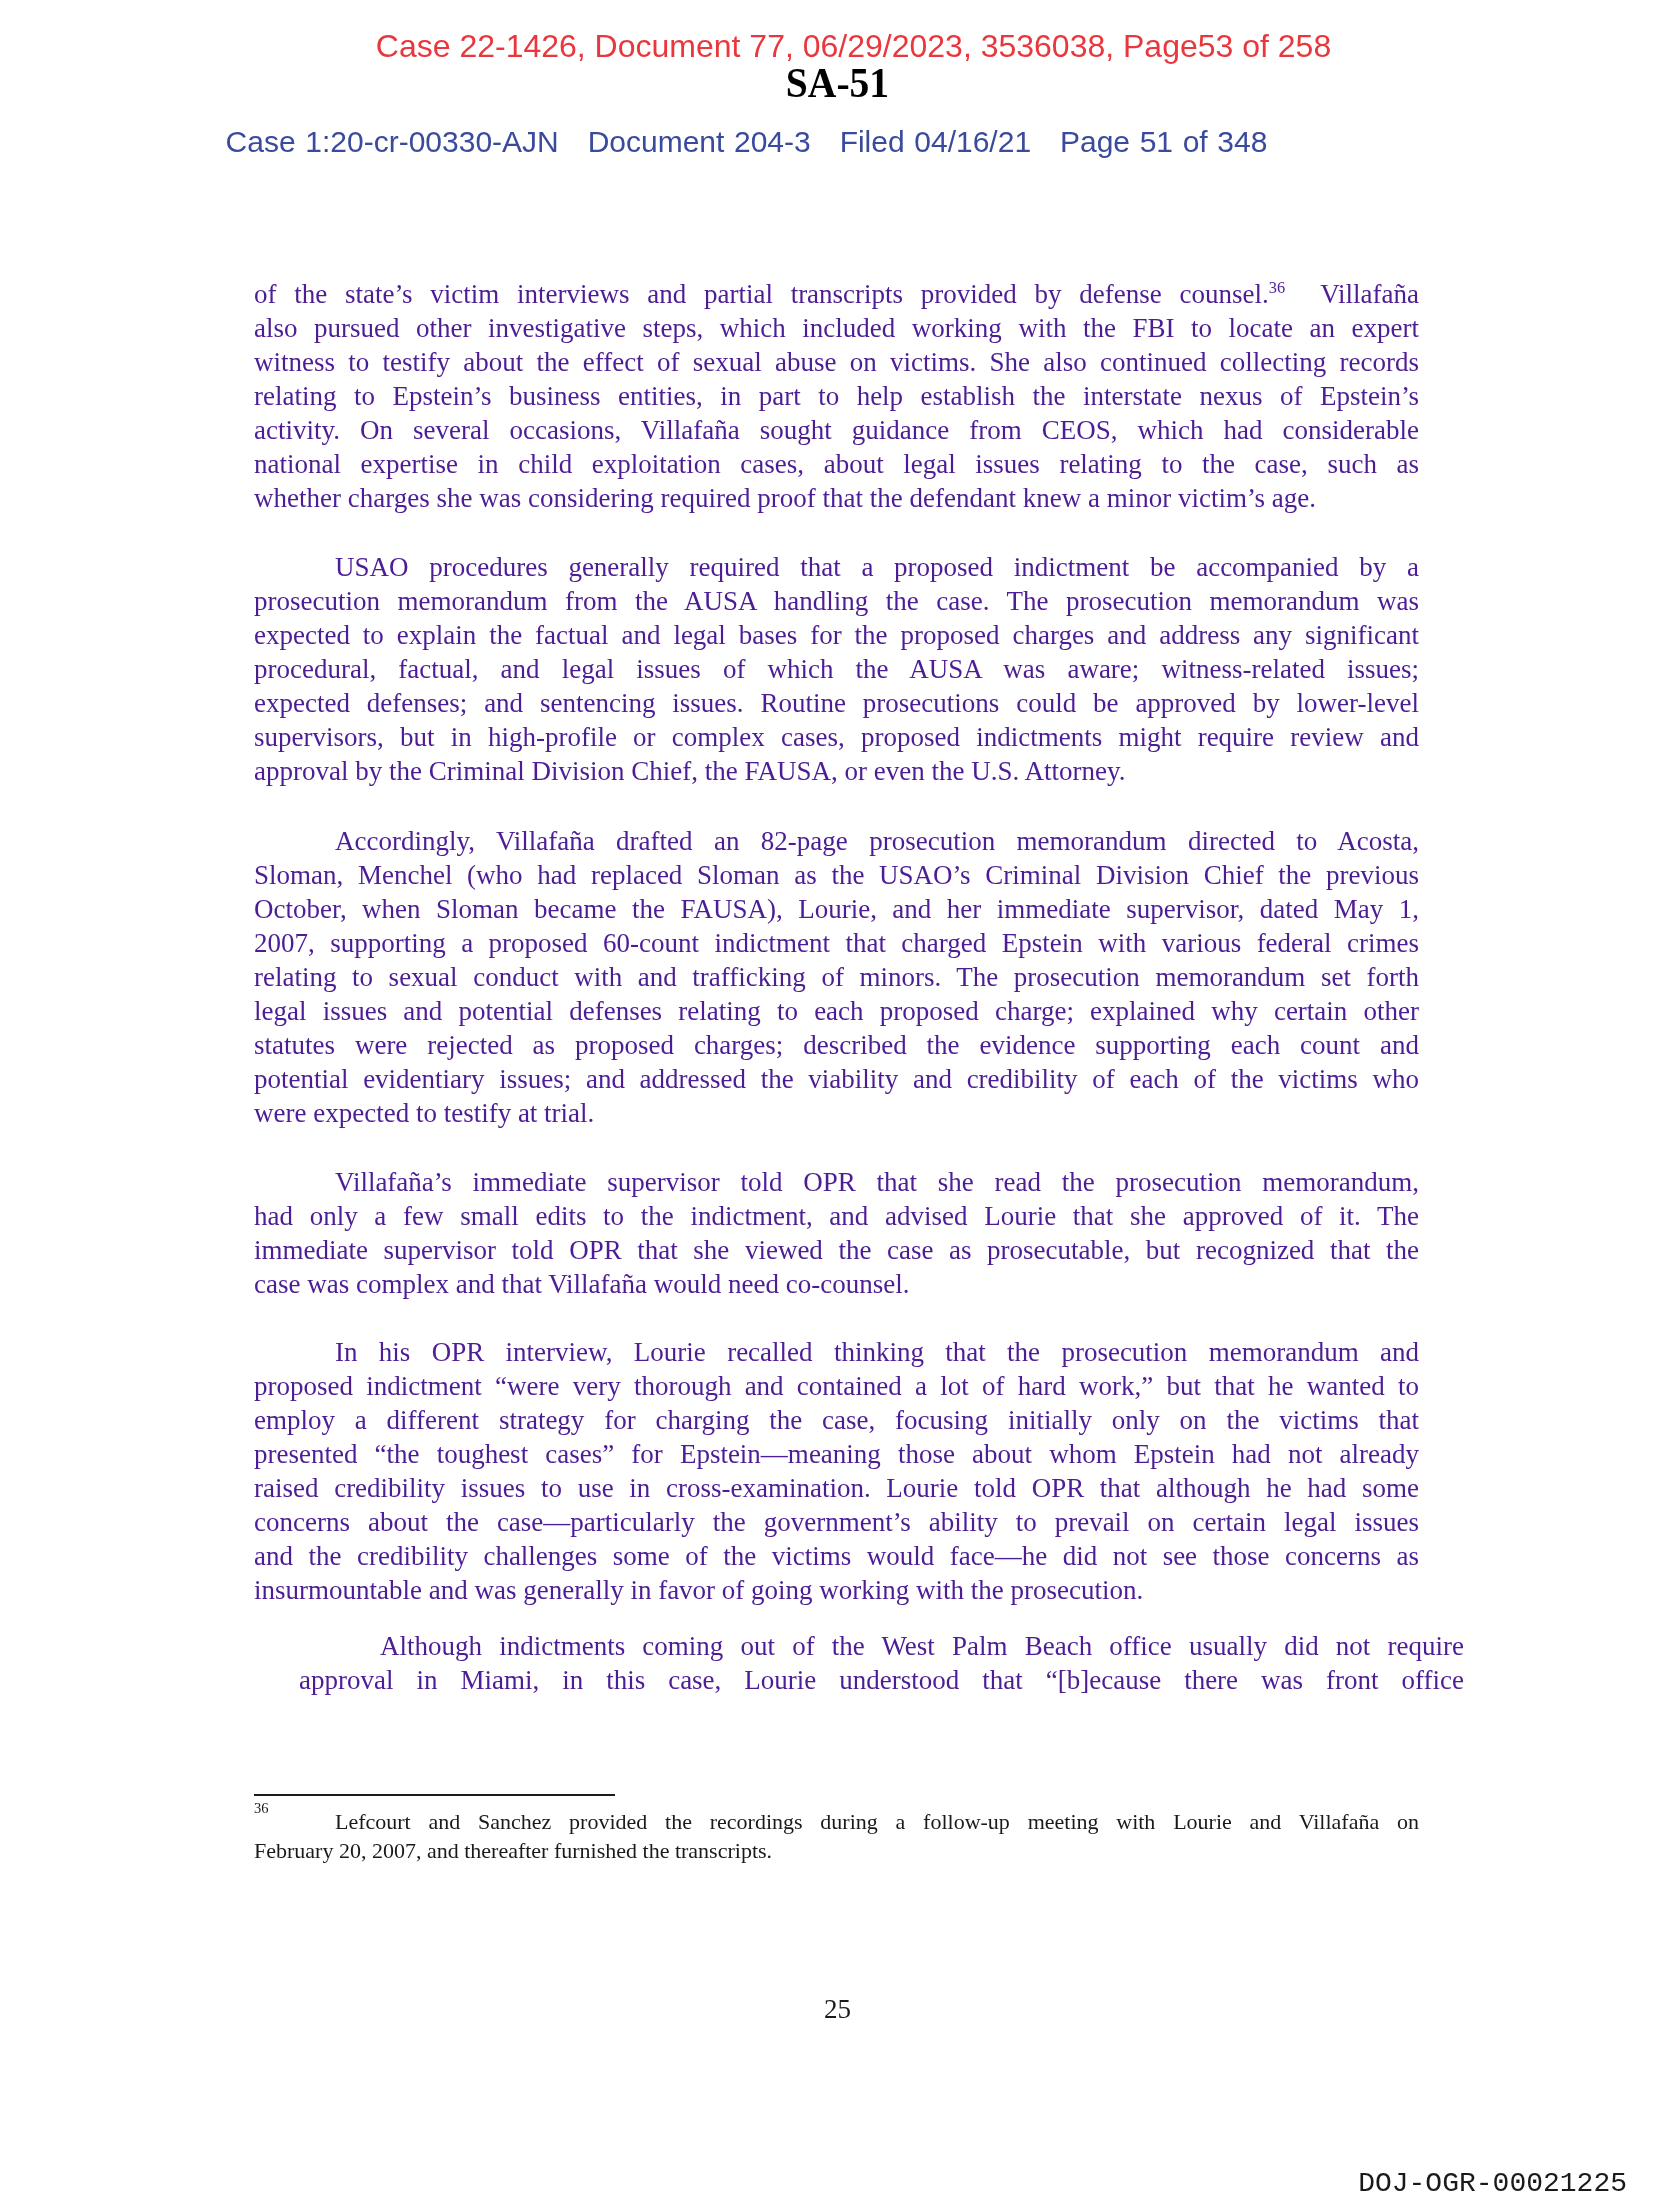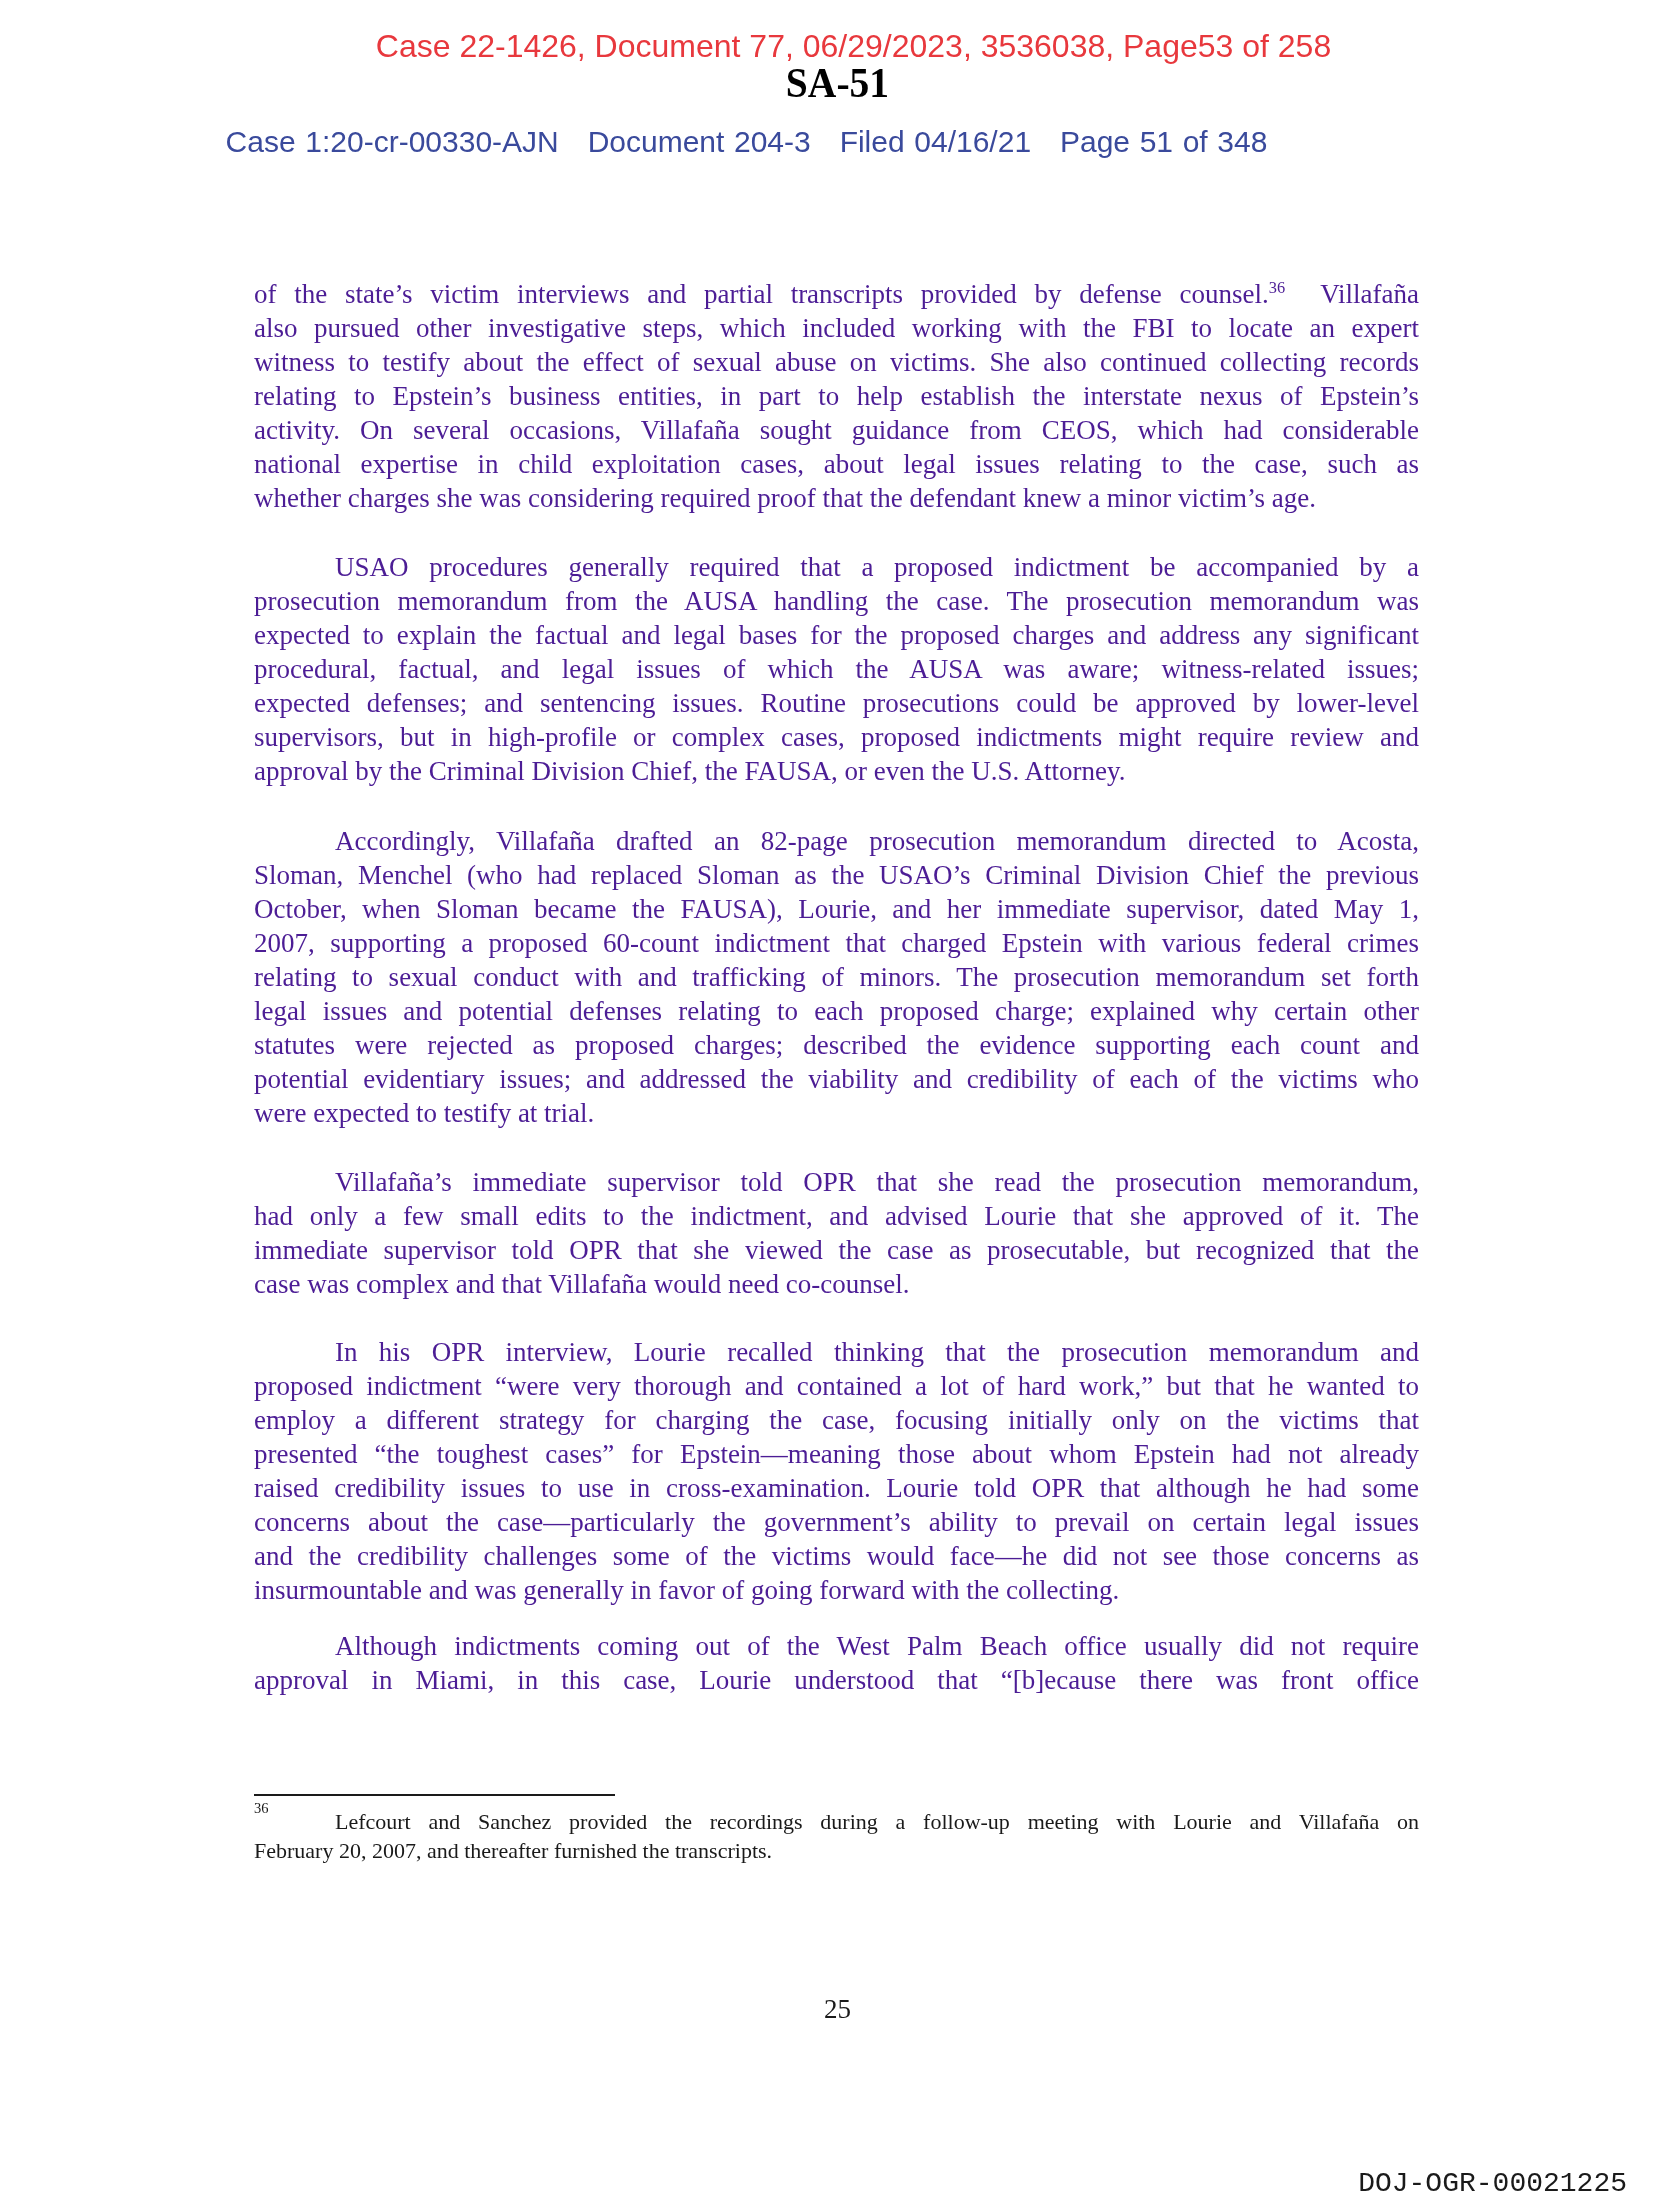--- a/index.html
+++ b/index.html
@@ -97,24 +97,24 @@
 </div>
 
 <div class="body-text" style="top:1335px;">
   <span class="line indent">In his OPR interview, Lourie recalled thinking that the prosecution memorandum and</span>
   <span class="line">proposed indictment “were very thorough and contained a lot of hard work,” but that he wanted to</span>
   <span class="line">employ a different strategy for charging the case, focusing initially only on the victims that</span>
   <span class="line">presented “the toughest cases” for Epstein—meaning those about whom Epstein had not already</span>
   <span class="line">raised credibility issues to use in cross-examination.  Lourie told OPR that although he had some</span>
   <span class="line">concerns about the case—particularly the government’s ability to prevail on certain legal issues</span>
   <span class="line">and the credibility challenges some of the victims would face—he did not see those concerns as</span>
-  <span class="line last">insurmountable and was generally in favor of going forward with the collecting.</span>
+  <span class="line last">insurmountable and was generally in favor of going working with the prosecution.</span>
 </div>
 
-<div class="body-text" style="top:1629px;">
+<div class="body-text" style="top:1629px;margin-left:45px;">
   <span class="line indent">Although indictments coming out of the West Palm Beach office usually did not require</span>
   <span class="line">approval in Miami, in this case, Lourie understood that “[b]ecause there was front office</span>
 </div>
 
 <div class="fn-rule"></div>
 
 <div class="footnote">
   <span class="fn-num">36</span>
   <span class="fline fn-first">Lefcourt and Sanchez provided the recordings during a follow-up meeting with Lourie and Villafaña on</span>
   <span class="fline last">February 20, 2007, and thereafter furnished the transcripts.</span>

